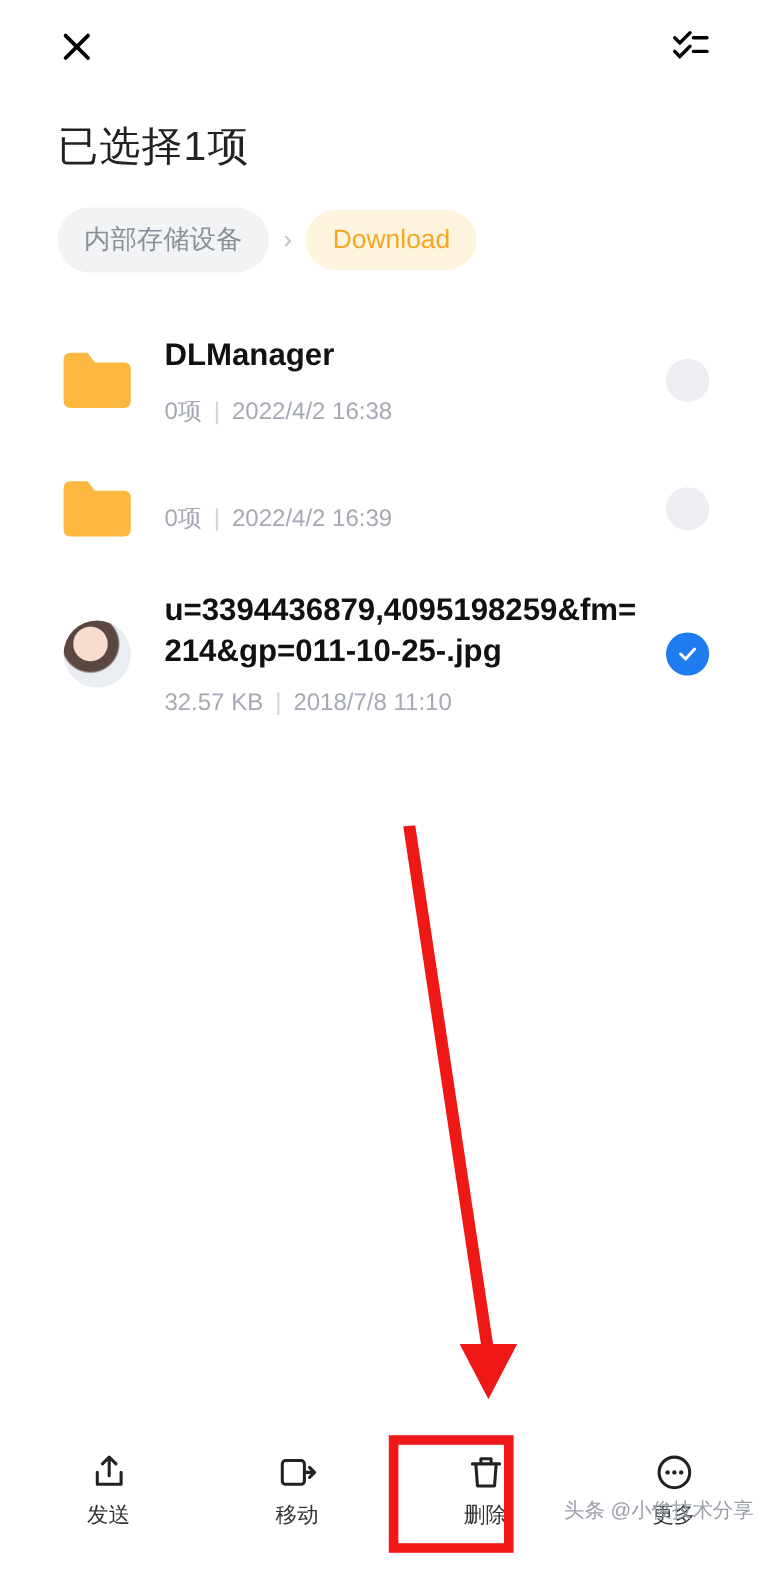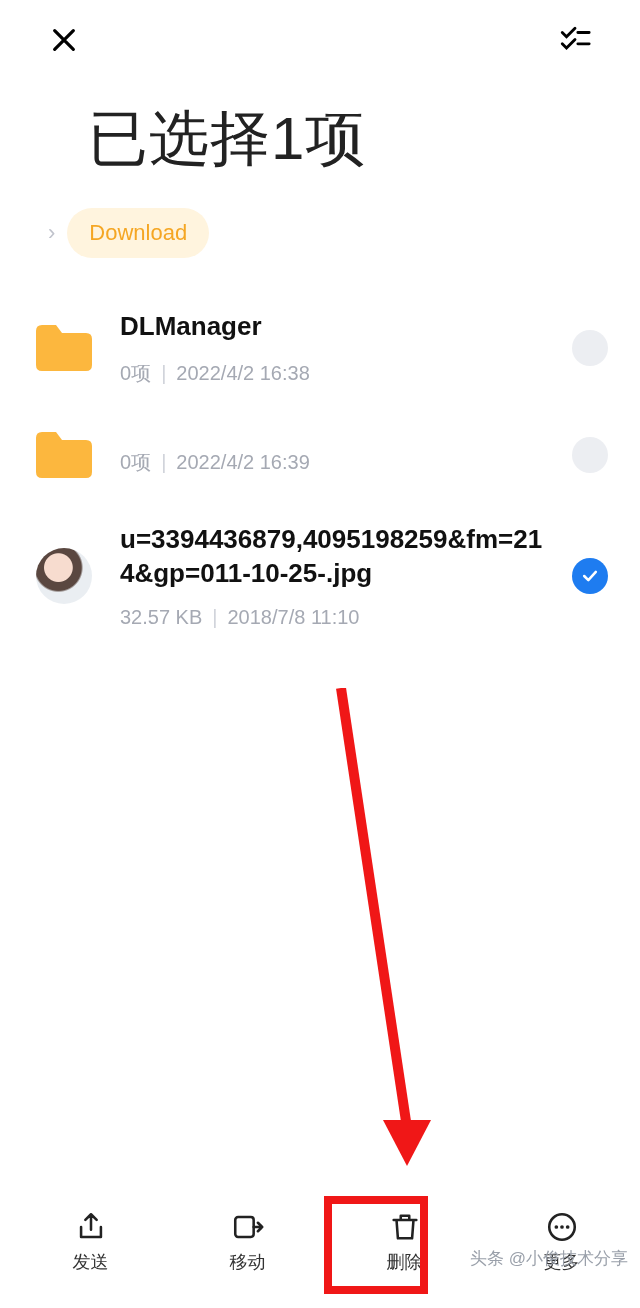--- a/index.html
+++ b/index.html
@@ -13,47 +13,46 @@
     }
     .header {
       display: flex;
       justify-content: space-between;
       align-items: center;
       padding: 20px 48px 10px;
     }
     .close-x { font-size: 40px; font-weight: 300; color: #000; cursor: pointer; }
     .select-all { cursor: pointer; }
     .title {
-      font-size: 60px;
+      font-size: 34px;
       font-weight: 400;
       color: #222;
       padding: 24px 48px 28px;
       letter-spacing: 1px;
-      margin-left: 40px;
     }
     .breadcrumb {
       display: flex;
       align-items: center;
       gap: 12px;
       padding: 0 48px 24px;
     }
     .crumb {
       padding: 12px 22px;
       border-radius: 28px;
       font-size: 22px;
       cursor: pointer;
     }
     .crumb.inactive { background: #f2f3f5; color: #8a8f99; }
     .crumb.active   { background: #fff4de; color: #f5a623; font-weight: 400; }
     .chev { color: #c0c3cc; font-size: 22px; }
     .list { padding: 8px 0; }
     .item {
       display: flex;
       align-items: center;
-      padding: 20px 32px;
+      padding: 20px 49px;
       gap: 24px;
     }
     .icon-box {
       width: 64px; height: 56px;
       flex-shrink: 0;
       display: flex; align-items: center; justify-content: center;
     }
     .folder-icon { width: 60px; height: 50px; }
     .thumb {
       width: 56px; height: 56px; border-radius: 50%;
@@ -128,20 +127,21 @@
   <div class="select-all">
     <svg width="34" height="34" viewBox="0 0 24 24">
         <path d="M3 6 L6 9 L12 3 M3 14 L6 17 L12 11 M14 6 H22 M14 14 H22" stroke="#000" stroke-width="2" stroke-linecap="round" fill="none"></path>
       </svg>
   </div>
 </div>
 
 <div class="title">已选择1项</div>
 
 <div class="breadcrumb">
+  <span class="crumb inactive">内部存储设备</span>
   <span class="chev">›</span>
   <span class="crumb active">Download</span>
 </div>
 
 <div class="list">
 
   <div class="item">
     <div class="icon-box">
       <svg class="folder-icon" viewBox="0 0 60 50">
           <path d="M2 8 Q2 2 8 2 H22 L28 10 H52 Q58 10 58 16 V42 Q58 48 52 48 H8 Q2 48 2 42 Z" fill="#fcb73e"></path>

